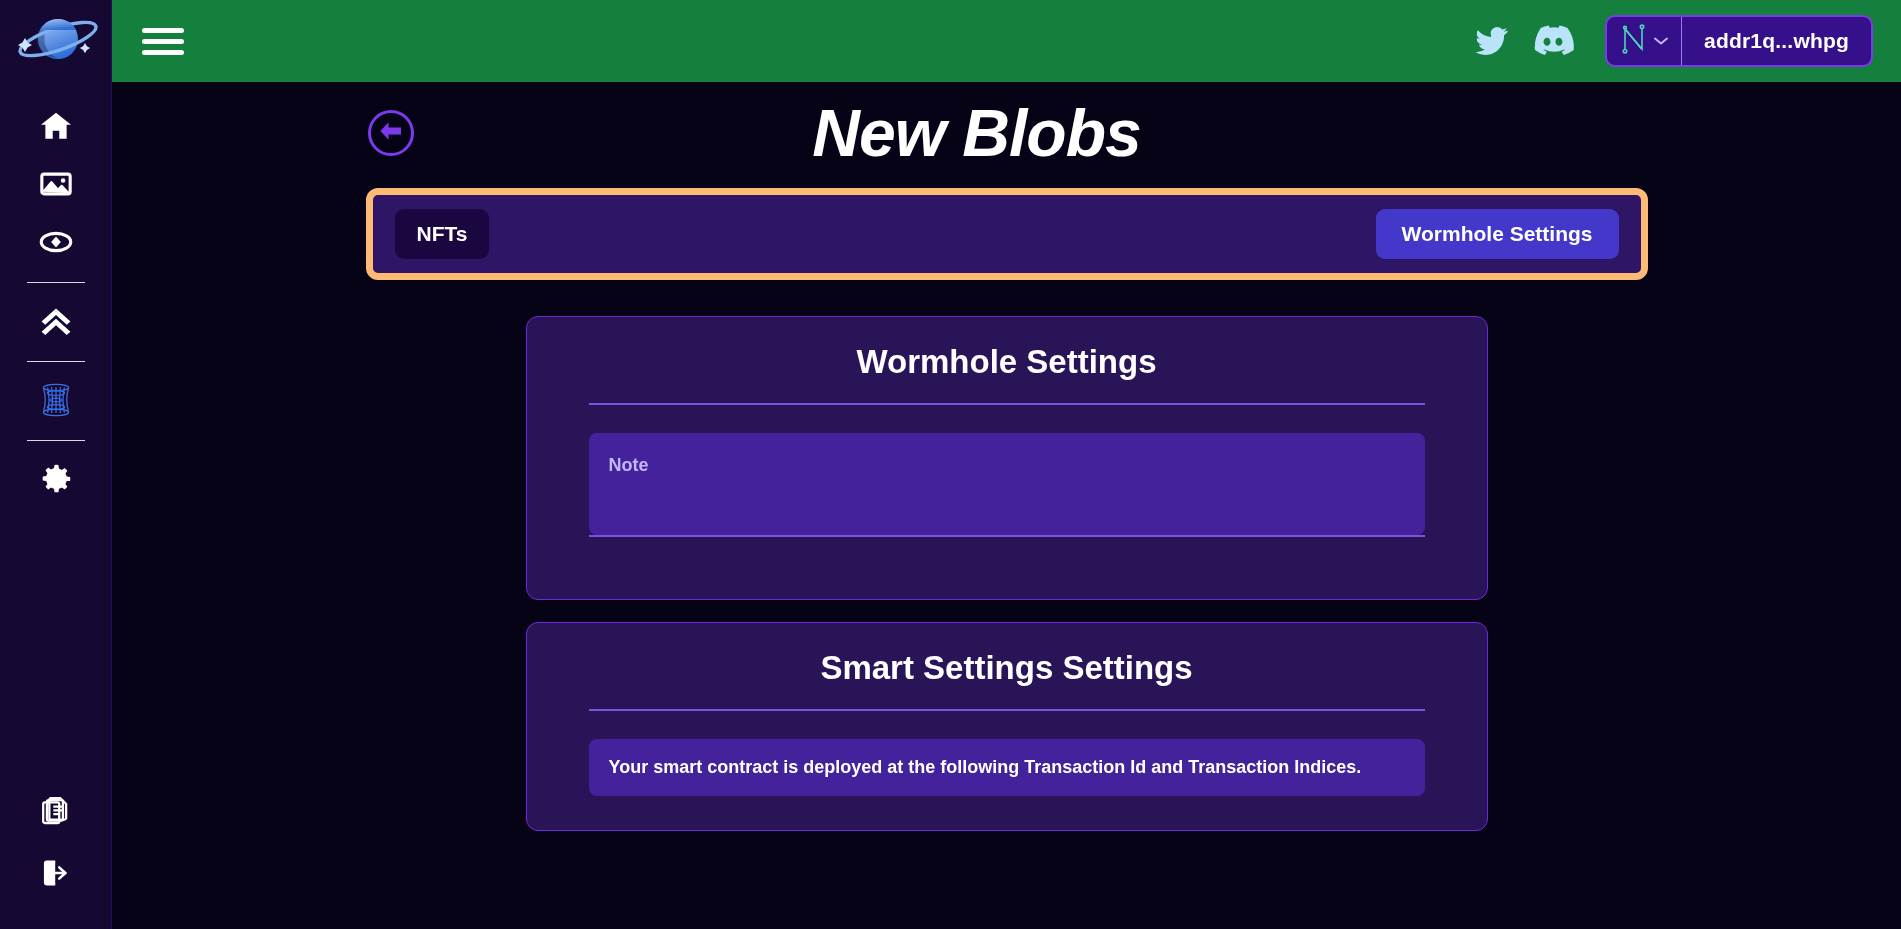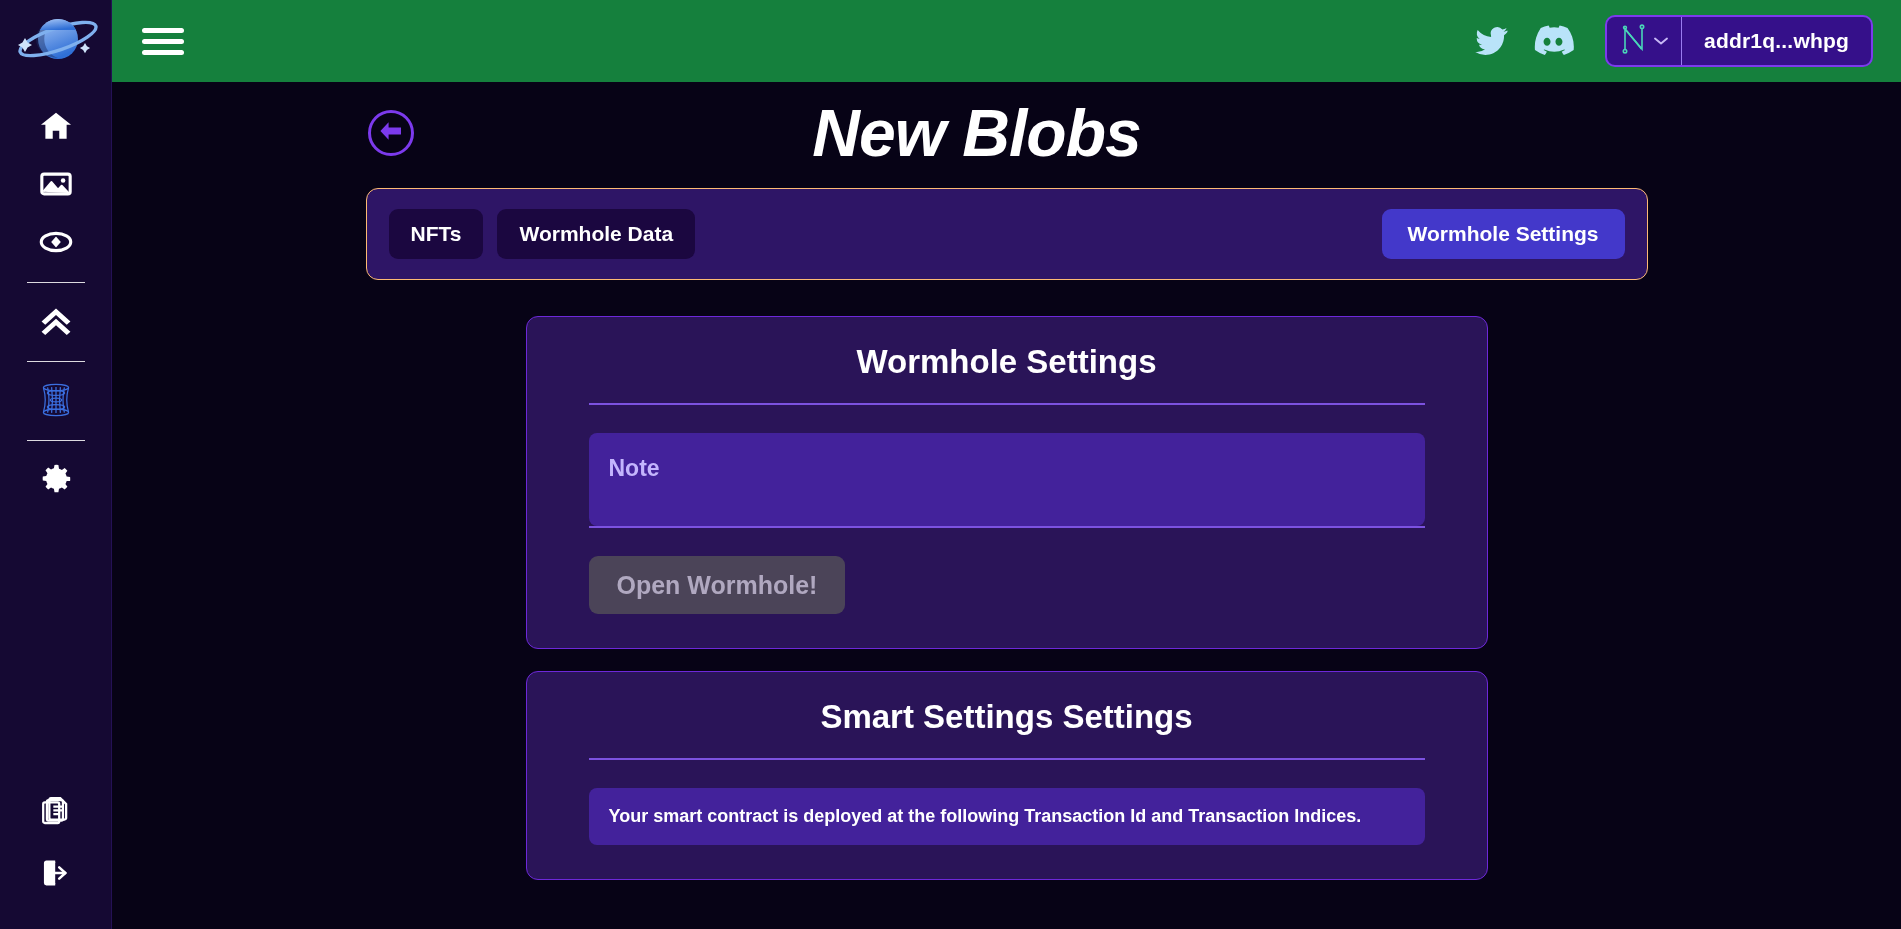--- a/index.html
+++ b/index.html
@@ -176,21 +176,21 @@
     line-height: 102px;
     padding-right: 60px;
   }
 
   
   .tabbar {
     margin: 4px auto 0 auto;
     width: 1282px;
     height: 92px;
     background: #2e1566;
-    border: 1px solid #fdba74;
+    border: 7px solid #fdba74;
     border-radius: 12px;
     display: flex;
     align-items: center;
     padding: 0 22px;
   }
   .tab {
     height: 50px;
     padding: 0 22px;
     border-radius: 9px;
     background: #1b0740;
@@ -244,23 +244,23 @@
     margin: 10px 0 28px 0;
   }
 
   .note-box {
     background: #43229b;
     border-radius: 8px;
     padding: 22px 20px 24px 20px;
   }
   .note-label {
     color: #c4b5fd;
-    font-size: 23px;
-    font-weight: bold;
-    margin-bottom: 20px;
+    font-size: 18px;
+    font-weight: bold;
+    margin-bottom: 35px;
   }
   .note-text {
     color: #ffffff;
     font-size: 18px;
     line-height: 1.55;
   }
   .note-link {
     color: #facc15;
     font-weight: bold;
     text-decoration: underline;
@@ -471,39 +471,37 @@
           <svg width="26" height="22" viewBox="0 0 26 22" fill="#7c3aed">
             <path d="M10.6 2.2 2.4 11l8.2 8.8v-5.2h12.4V7.4H10.6z"></path>
           </svg>
         </span>
       </div>
       <h1 class="page-title">New Blobs</h1>
     </div>
 
     <div class="tabbar">
       <div class="tab">NFTs</div>
-      <div class="tab">Wormhole Data</div>
       <div class="tab-spacer"></div>
       <div class="tab-primary">Wormhole Settings</div>
     </div>
 
     <div class="cards">
 
       <section class="card">
         <div class="card-title">Wormhole Settings</div>
         <div class="card-rule"></div>
 
         <div class="note-box">
           <div class="note-label">Note</div>
         </div>
 
 
         <div class="card-rule-2"></div>
 
-        <button class="btn-disabled" disabled="">Open Wormhole!</button>
       </section>
 
       <section class="card">
         <div class="card-title">Smart Settings Settings</div>
         <div class="card-rule"></div>
         <div class="sc-notice">Your smart contract is deployed at the following Transaction Id and Transaction Indices.</div>
       </section>
 
     </div>
   </div>

